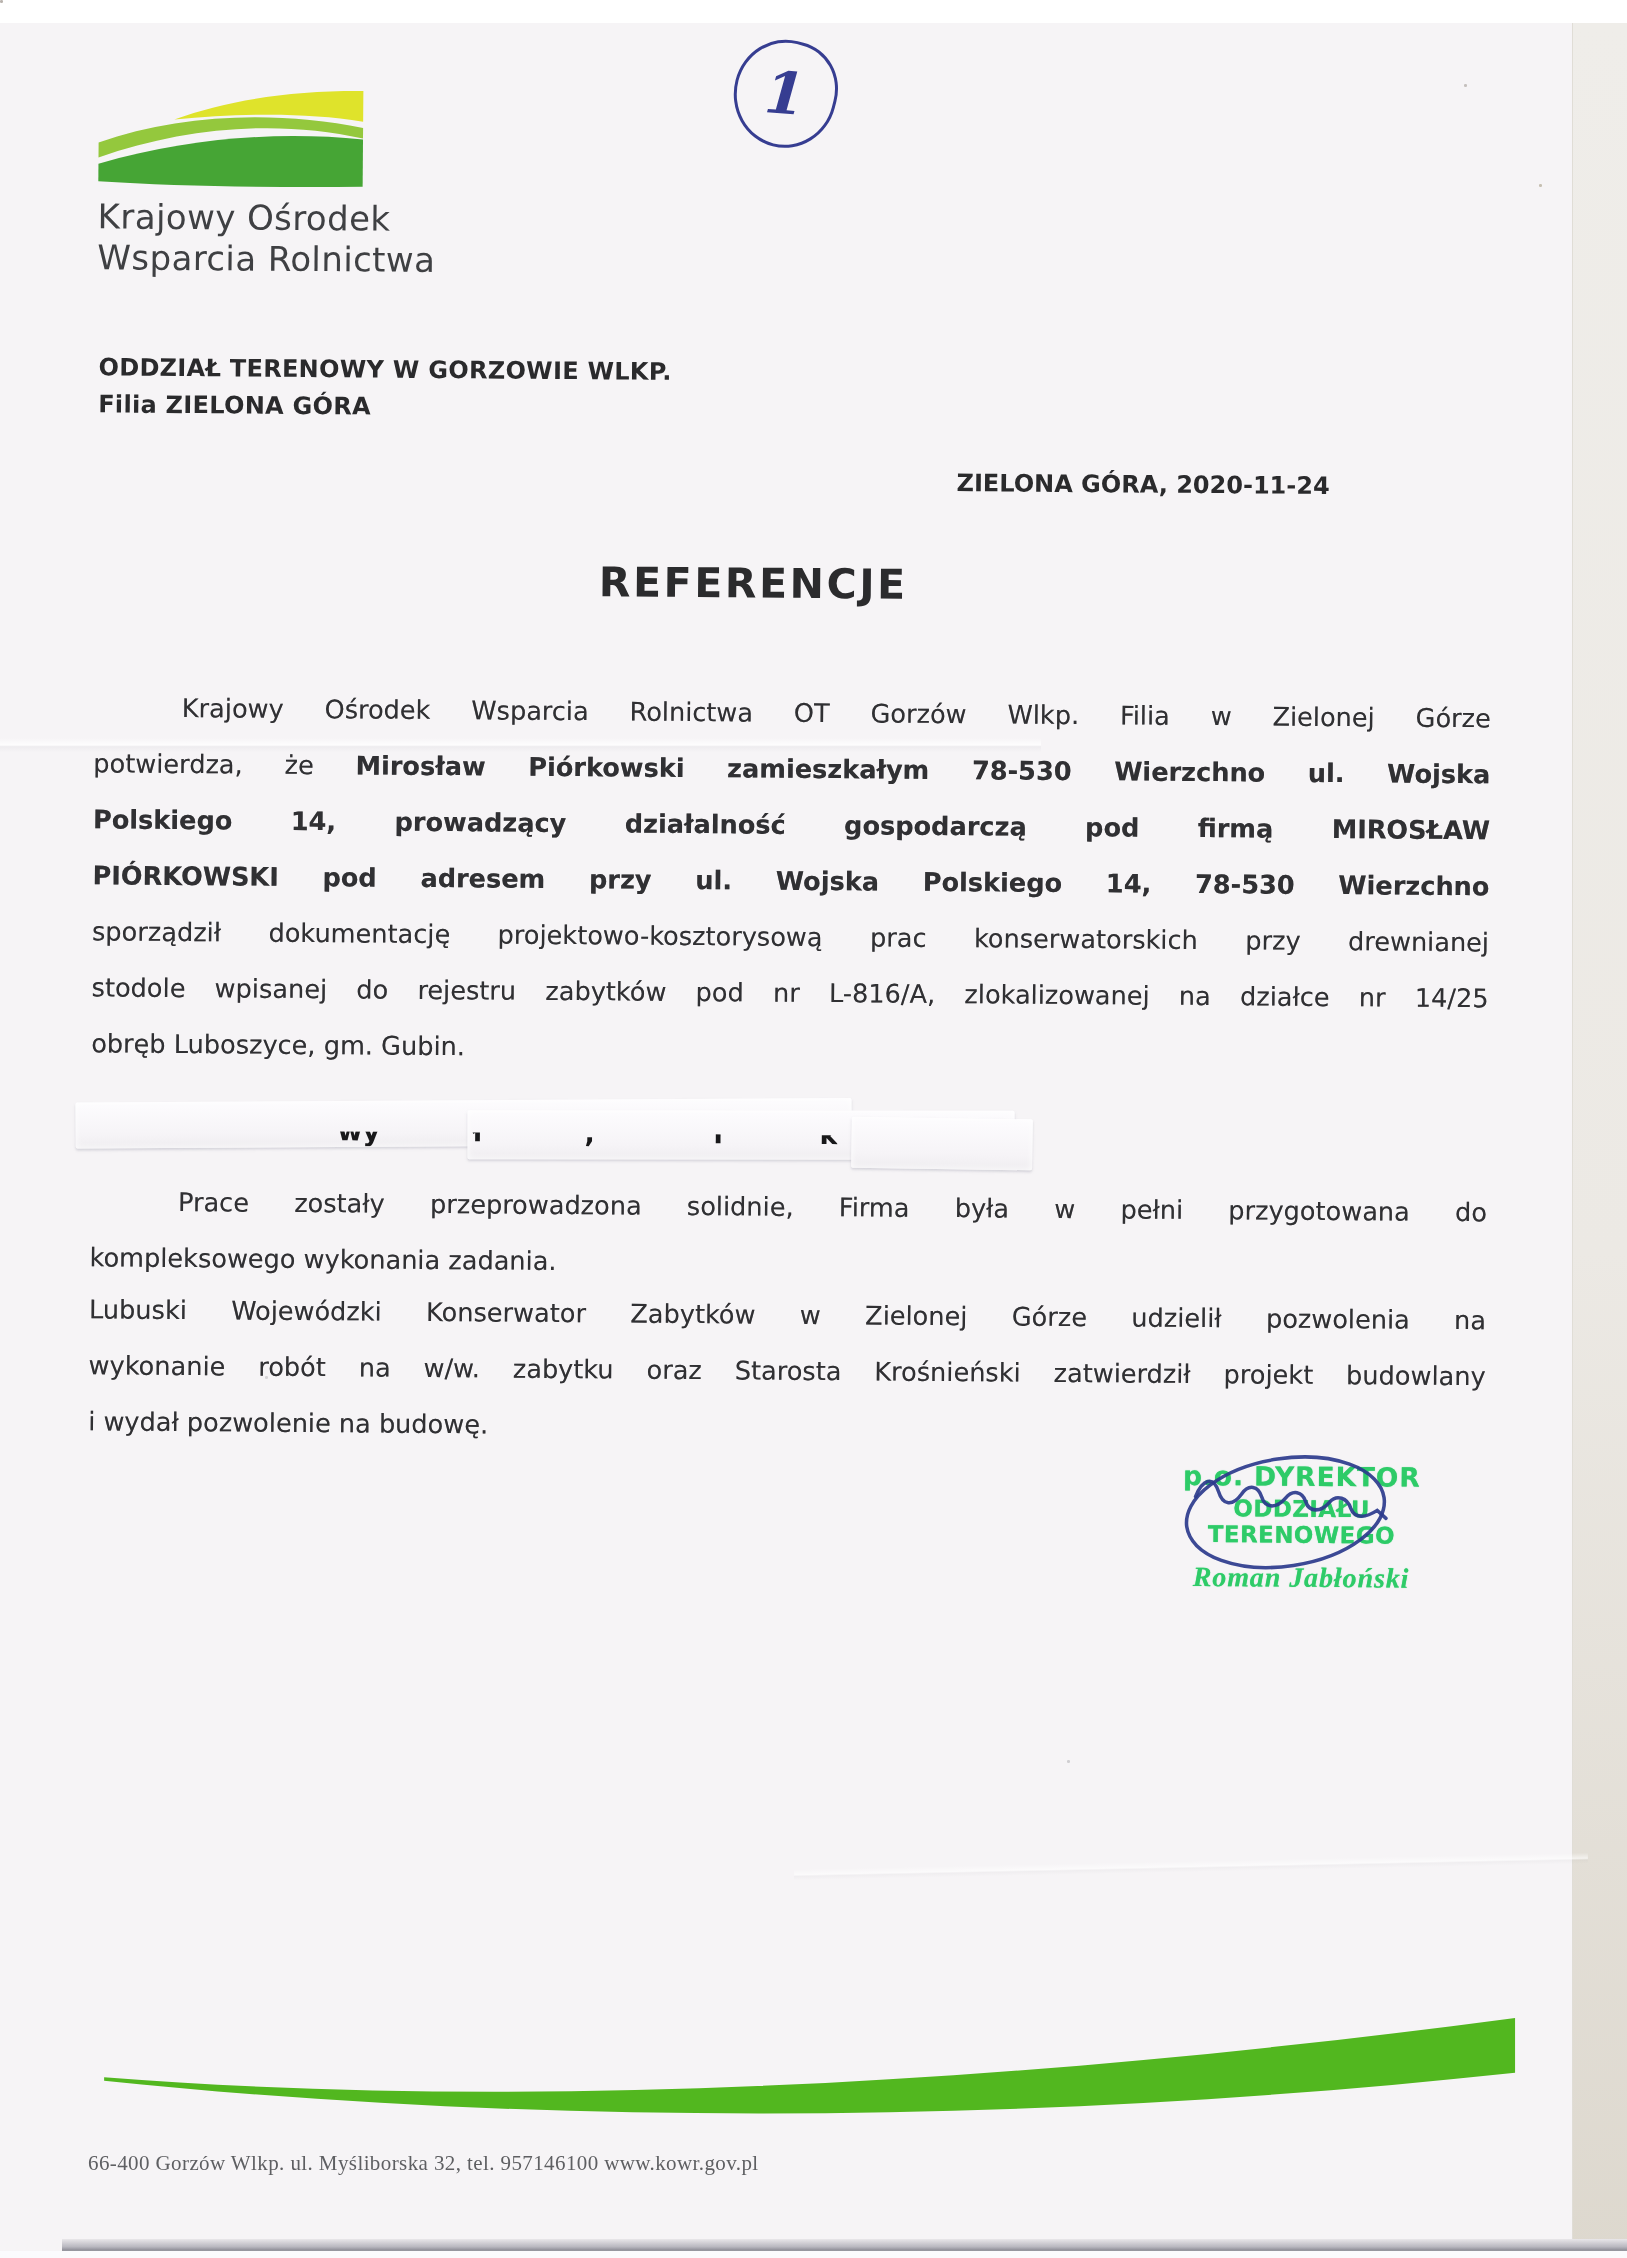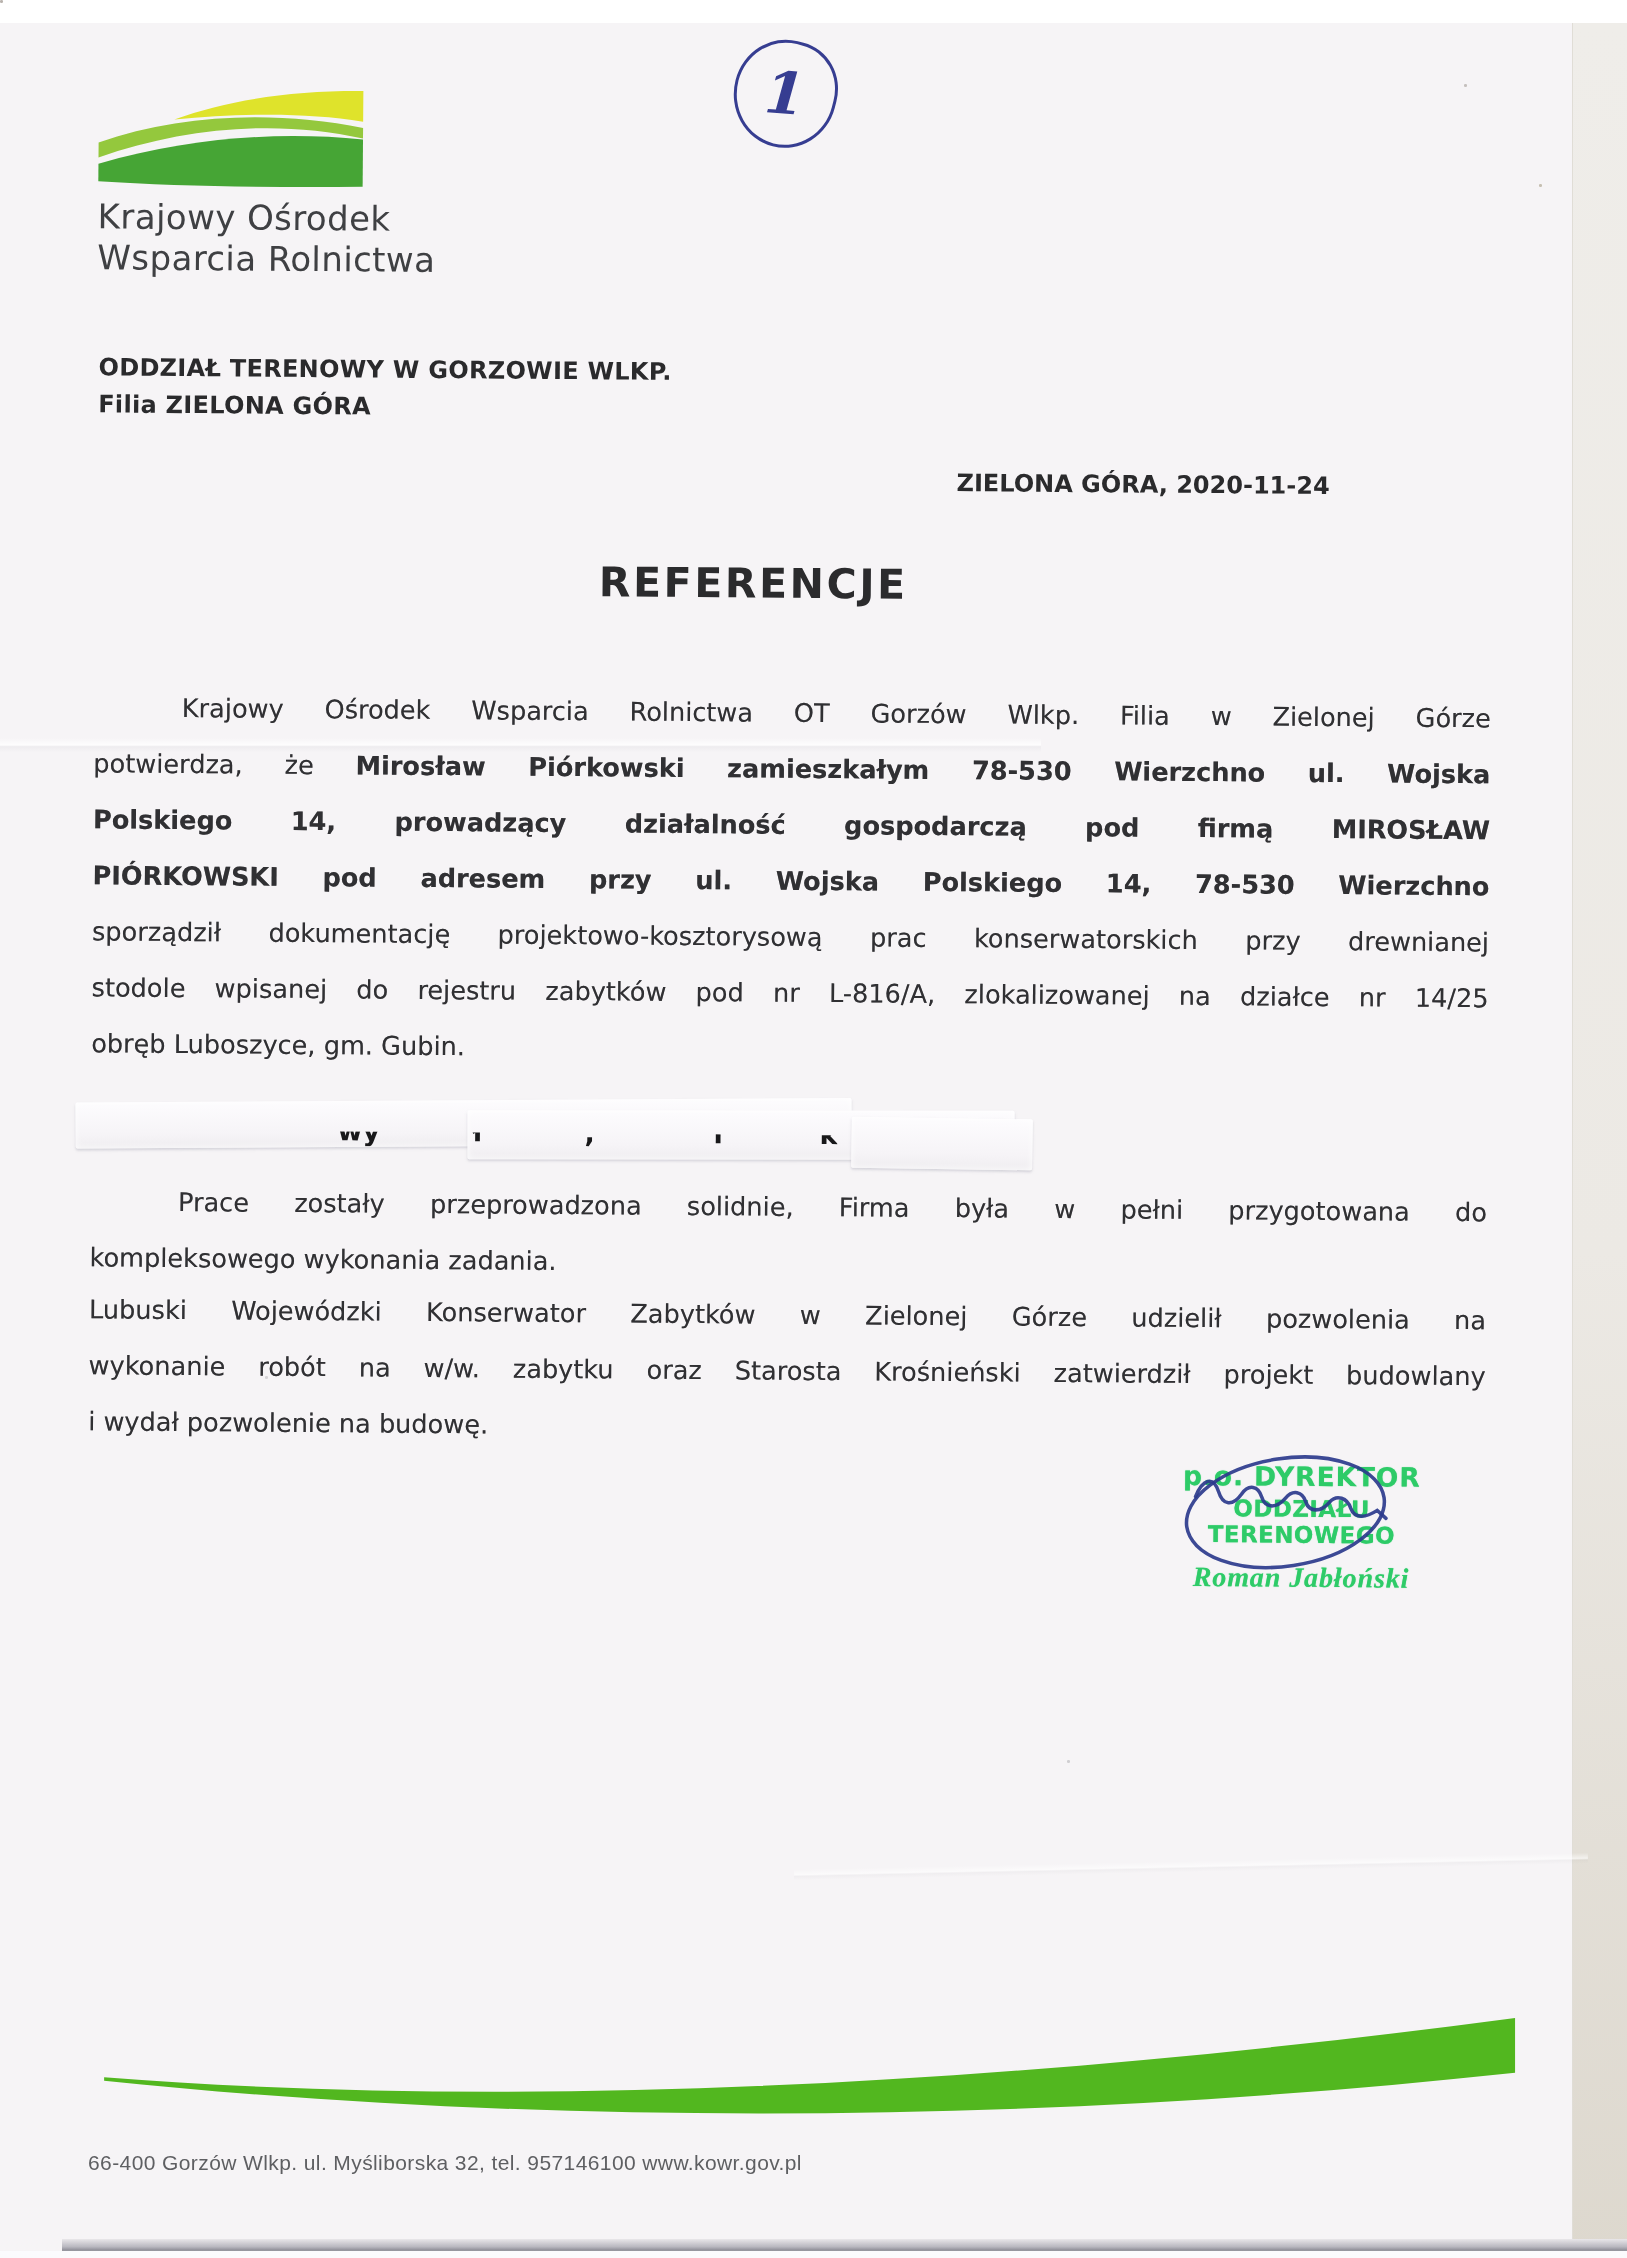--- a/index.html
+++ b/index.html
@@ -77,21 +77,21 @@
     text-shadow:0 0 0.9px rgba(46,203,104,.75);}
   .stamp .s1{font-weight:bold;font-size:26.5px;letter-spacing:0.9px;}
   .stamp .s2{font-weight:bold;font-size:23px;letter-spacing:0.4px;margin-top:3.5px;}
   .stamp .sname{font-family:"Liberation Serif",serif;font-style:italic;font-weight:bold;
     font-size:28px;margin-top:14px;letter-spacing:0.9px;}
   .sig-svg{left:1138px;top:1431px;}
 
   
   .footer-swoosh-svg{left:0;top:2003px;}
   .footer-address{left:88px;top:2151px;color:#5e5f62;font-size:21px;letter-spacing:0.4px;
-    font-family:Liberation Sans, sans-serif;}
+    font-family:Liberation Serif, serif;}
 </style>
 </head>
 <body>
 
 <div class="abs top-white-band"></div>
 <div class="abs right-strip"></div>
 <div class="abs bottom-edge"></div>
 <div class="abs bottom-white"></div>
 <div class="abs crease crease1"></div>
 <div class="abs crease crease2"></div>

